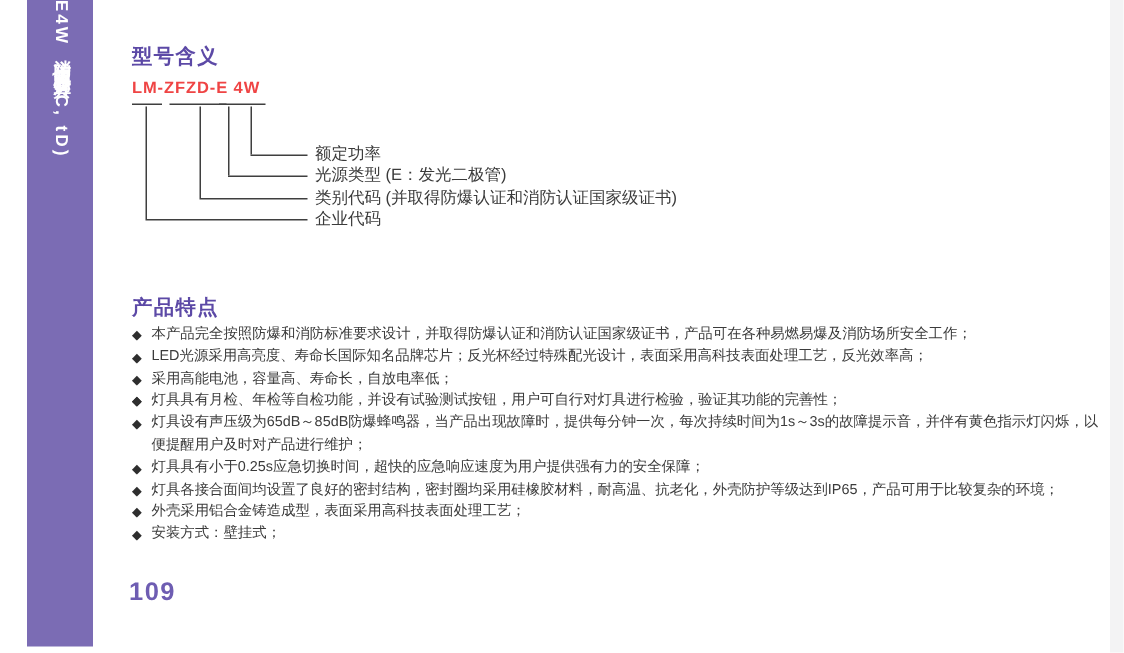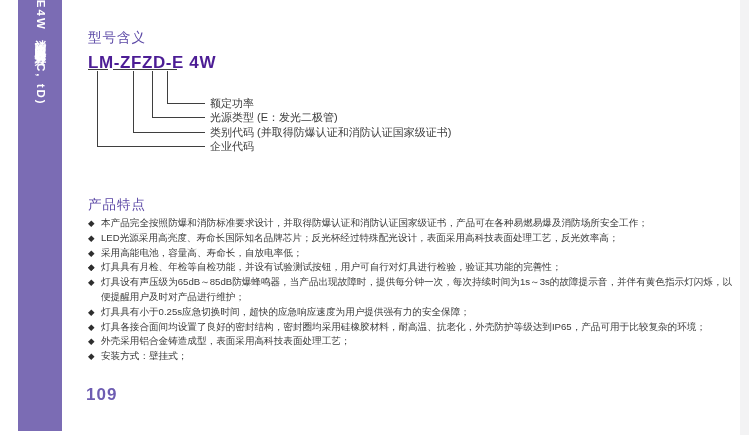--- a/index.html
+++ b/index.html
@@ -20,28 +20,28 @@
     display:flex;justify-content:center;
   }
   .sidebar .vtext{
     writing-mode:vertical-rl;text-orientation:mixed;
     color:#ffffff;font-size:11.5px;font-weight:bold;
     letter-spacing:2px;margin-top:-6px;white-space:nowrap;
   }
   
   .h-section{
     position:absolute;left:88px;
-    font-size:13.5px;font-weight:normal;color:#5c49a6;
+    font-size:13.5px;font-weight:bold;color:#5c49a6;
     letter-spacing:1px;
   }
   #h-model{top:29px;}
   #h-features{top:196px;text-align:right;}
   .model-code{
     position:absolute;left:88px;top:53px;
-    font-size:17px;font-weight:bold;color:#4c1d95;
+    font-size:11px;font-weight:bold;color:#ef4444;
     letter-spacing:0.6px;white-space:nowrap;
   }
   
   .dg{position:absolute;background:#3f3f3f;}
   .dg.h{height:1px;}
   .dg.v{width:1px;}
   
   #u-lm  {left:88px; top:69px; width:20px;}
   #u-zfzd{left:113px;top:69px; width:38px;}
   #u-e   {left:146px;top:69px; width:12px;}

